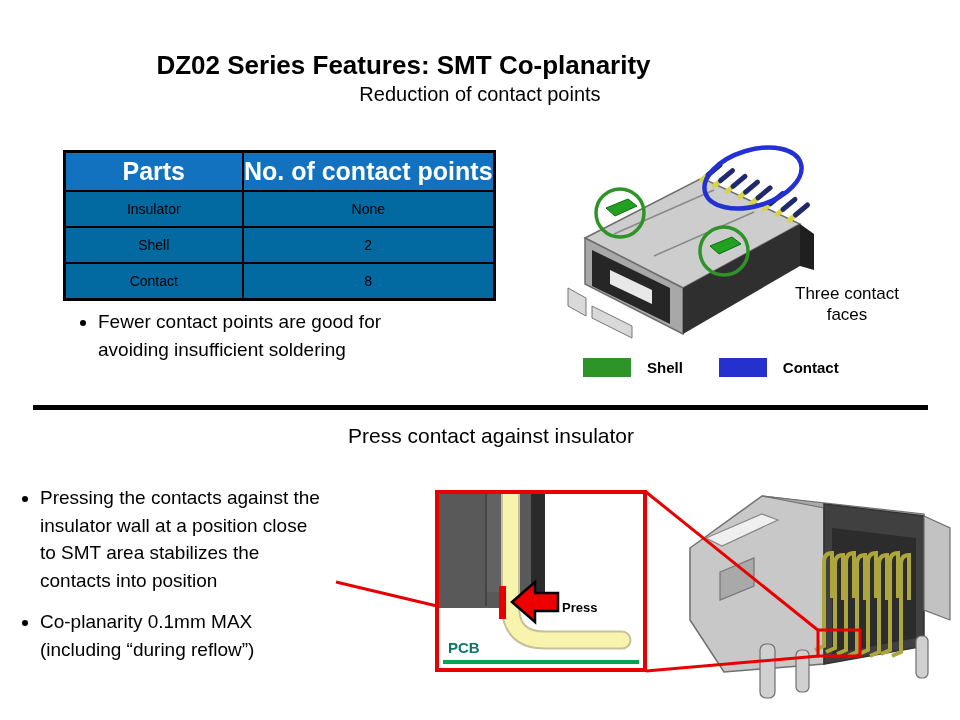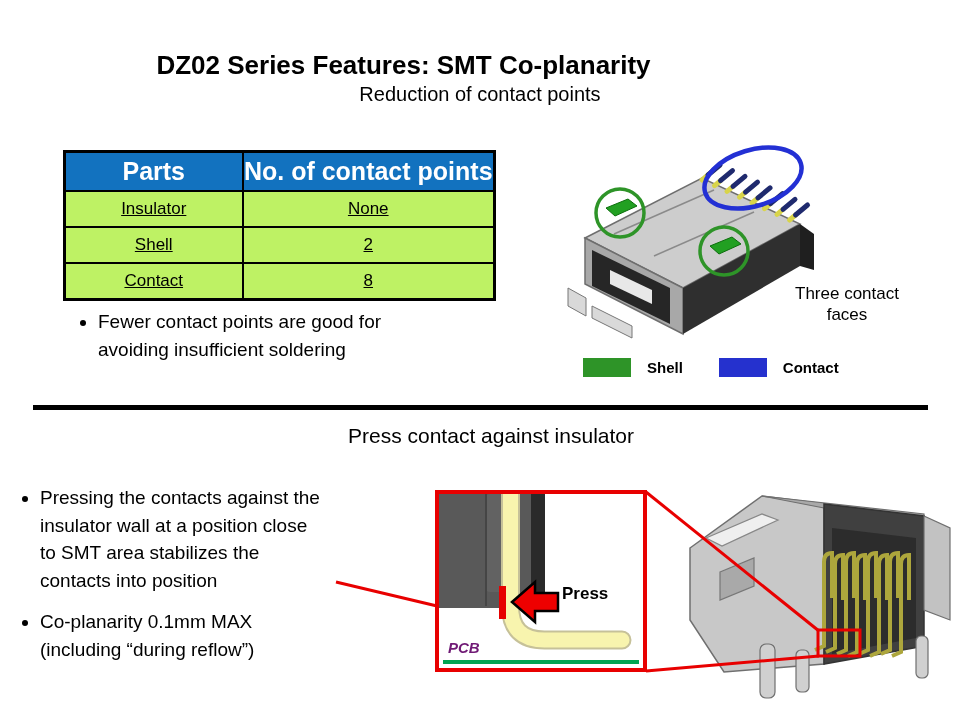--- a/index.html
+++ b/index.html
@@ -9,21 +9,21 @@
   }
   .abs{position:absolute;}
   
   .title{left:0;top:50px;width:807px;text-align:center;font-size:26px;font-weight:bold;letter-spacing:0;}
   .subtitle{left:0;top:83px;width:960px;text-align:center;font-size:20px;font-weight:400;}
   
   .parts-table{left:63px;top:150px;border-collapse:collapse;table-layout:fixed;}
   .parts-table th,.parts-table td{border:2px solid #000;text-align:center;vertical-align:middle;padding:0;}
   .parts-table{border:3px solid #000;}
   .parts-table th{background:#1272bf;color:#fff;font-size:25px;font-weight:bold;height:37px;}
-  .parts-table td{font-size:17px;height:34px;background:#bef264;text-decoration:underline;}
+  .parts-table td{font-size:14px;height:34px;background:#0369a1;}
   .col-parts{width:178px;}
   .col-points{width:252px;}
   
   ul.bullets{list-style:disc;margin:0;padding-left:24px;}
   ul.bullets li{font-size:19px;line-height:1.45;white-space:pre-line;margin:0 0 14px 0;}
   .top-bullet{left:74px;top:308px;width:400px;}
   .bottom-bullets{left:16px;top:484px;width:410px;}
   
   .img-caption{left:772px;top:283px;width:150px;text-align:center;font-size:17px;line-height:1.26;white-space:pre-line;}
   .legend{left:583px;top:358px;display:flex;align-items:center;}
@@ -32,22 +32,22 @@
   .legend .grp{display:flex;align-items:center;}
   .legend .grp + .grp{margin-left:36px;}
   .sw-shell{background:#2e9428;}
   .sw-contact{background:#2531ce;}
   
   .divider{left:33px;top:405px;width:895px;height:5px;background:#000;}
   .section-heading{left:11px;top:424px;width:960px;text-align:center;font-size:21px;font-weight:400;}
   
   .zoom-box{left:435px;top:490px;width:204px;height:174px;border:4px solid #e80000;background:#fff;z-index:2;}
   .zoom-box svg{position:absolute;left:0;top:0;}
-  .press-label{position:absolute;left:123px;top:90px;font-size:17px;font-weight:bold;}
-  .pcb-label{position:absolute;left:9px;top:145px;font-size:15px;font-weight:600;color:#701a75;font-style:italic;}
+  .press-label{position:absolute;left:123px;top:106px;font-size:13px;font-weight:bold;}
+  .pcb-label{position:absolute;left:9px;top:145px;font-size:15px;font-weight:600;color:#0f766e;}
   
   .photo{z-index:1;}
   .overlay{left:0;top:0;z-index:3;pointer-events:none;}
 </style>
 </head>
 <body>
 
 <div class="slide">
 
   <div class="abs title">DZ02 Series Features: SMT Co-planarity</div>

